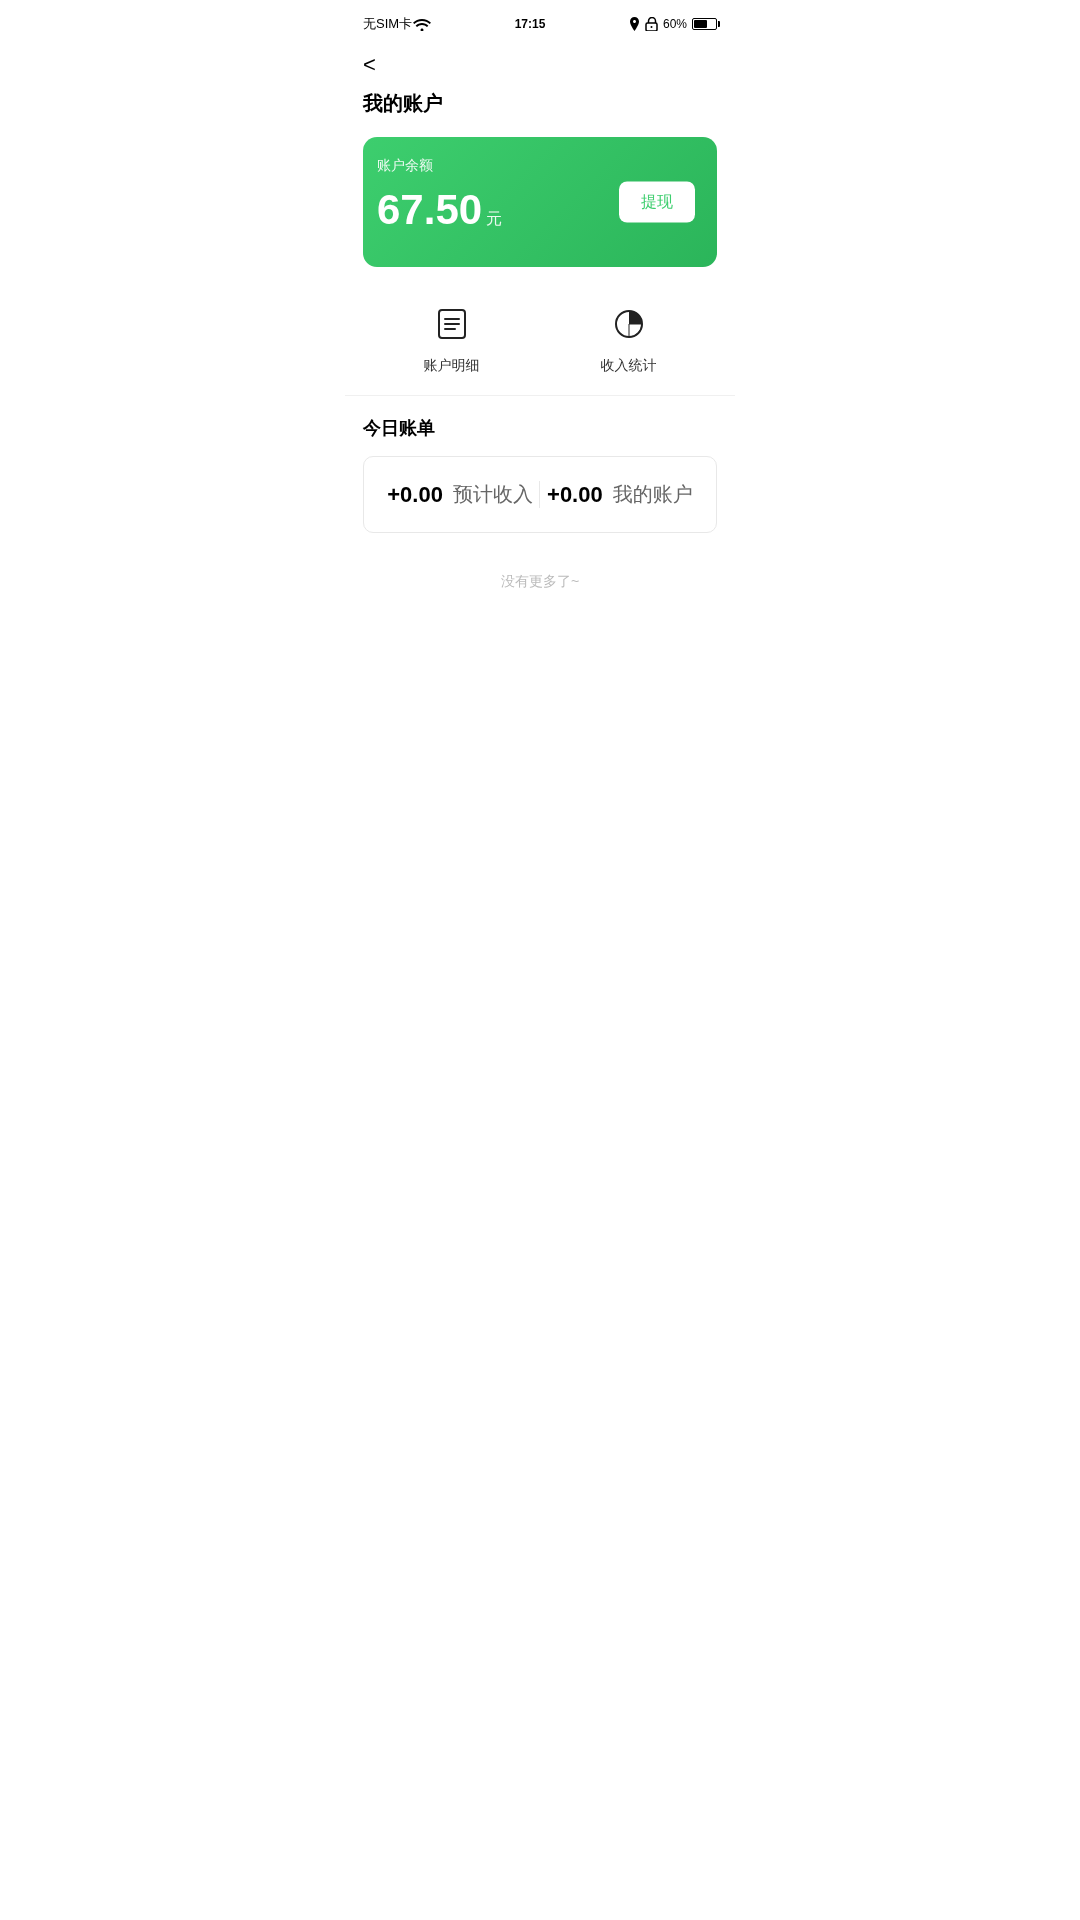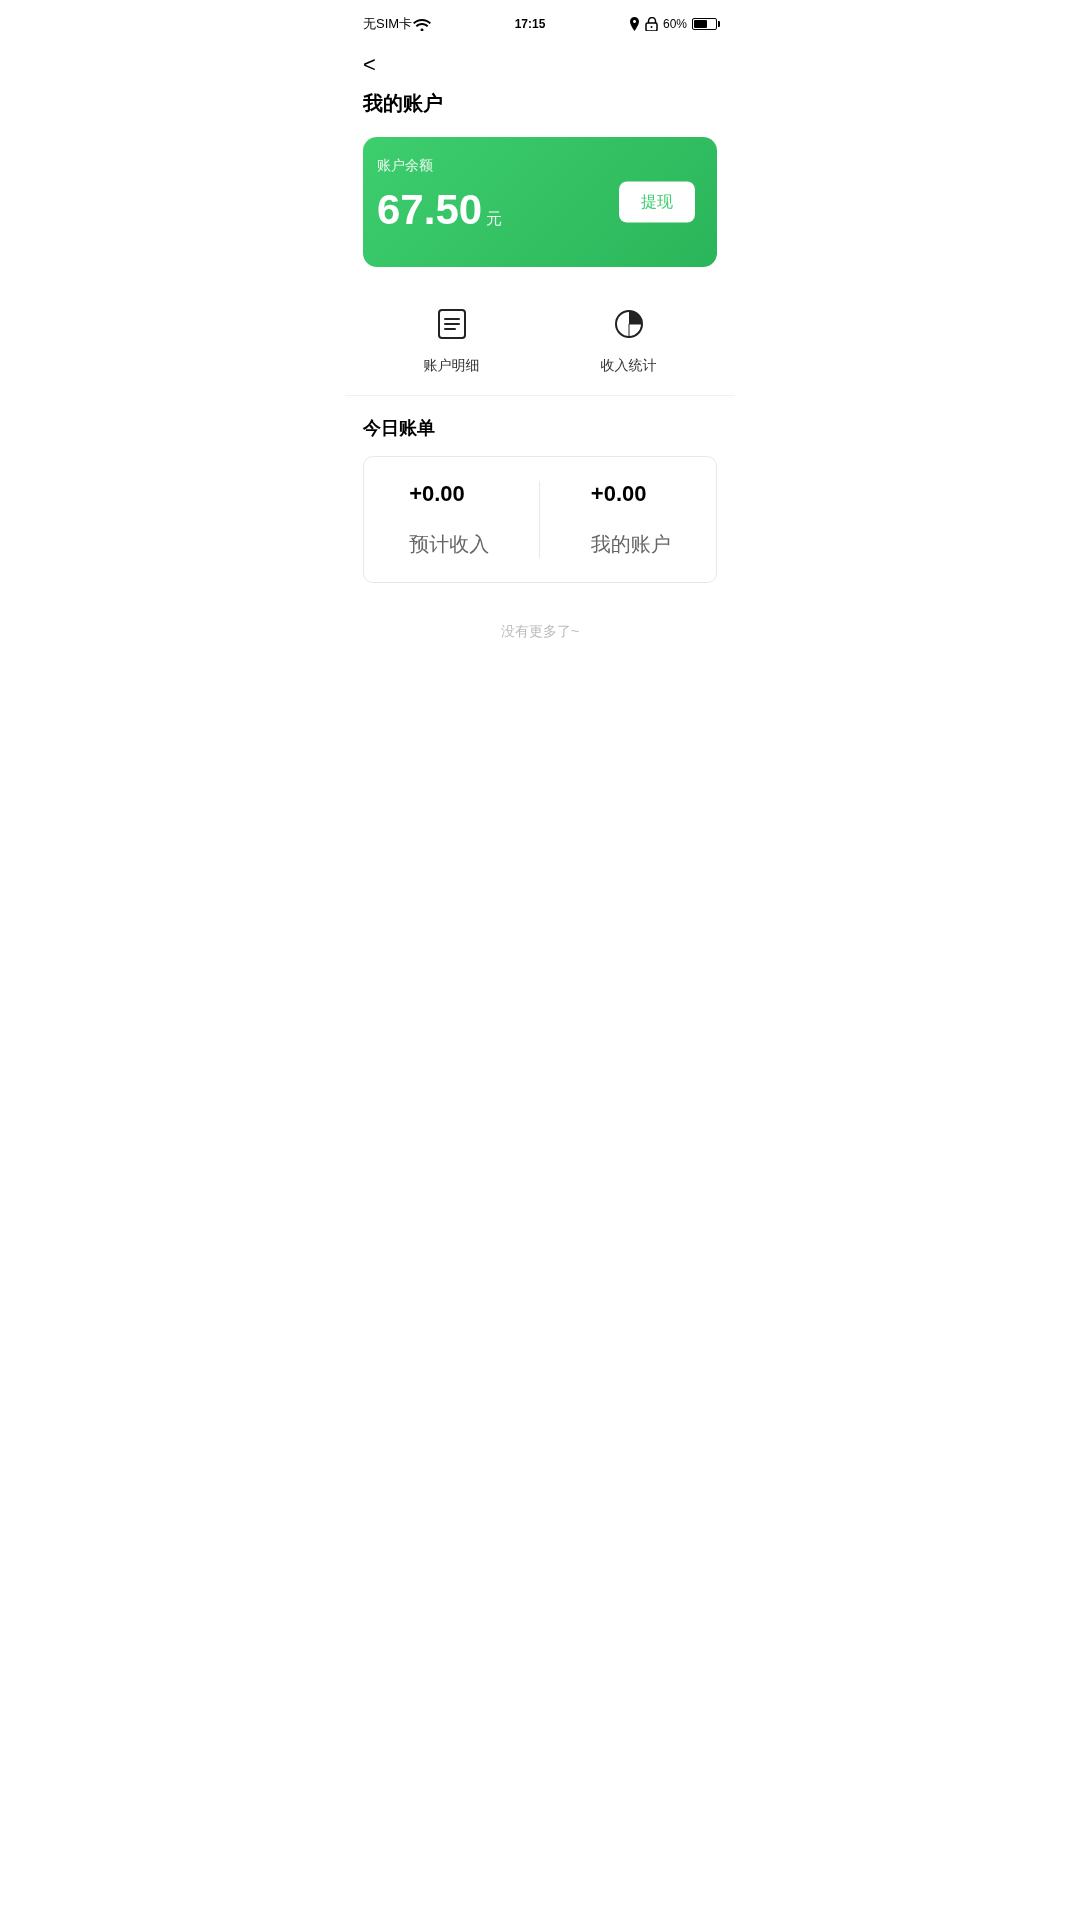--- a/index.html
+++ b/index.html
@@ -218,23 +218,23 @@
       margin: 0 18px 24px;
       border: 1px solid #e8e8e8;
       border-radius: 10px;
       padding: 24px 20px;
       display: flex;
       justify-content: space-around;
     }
 
     .bill-item {
       display: flex;
-      flex-direction: column;
-      align-items: flex-start;
-      gap: 24px;
+      flex-direction: row;
+      align-items: flex-end;
+      gap: 10px;
     }
 
     .bill-amount {
       font-size: 22px;
       font-weight: 600;
       color: #000;
     }
 
     .bill-label {
       font-size: 20px;

